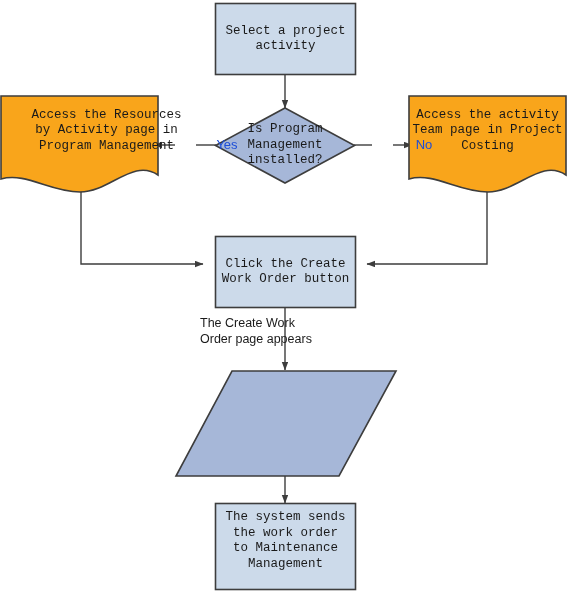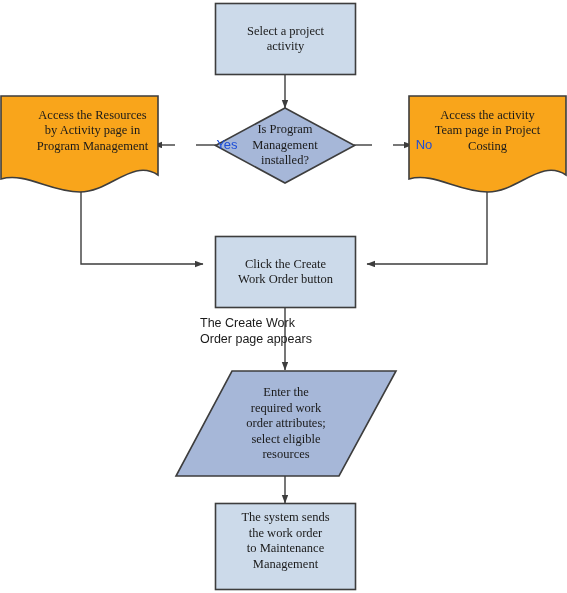--- a/index.html
+++ b/index.html
@@ -27,21 +27,21 @@
     width: 567px;
     height: 593px;
     display: block;
   }
   .node-text {
     position: absolute;
     display: flex;
     align-items: center;
     justify-content: center;
     text-align: center;
-    font-family: Liberation Serif, serif;
+    font-family: Liberation Mono, monospace;
     font-size: 12.5px;
     line-height: 15.5px;
     color: #1a1a1a;
     pointer-events: none;
     white-space: pre-line;
   }
   .edge-label {
     position: absolute;
     font-family: "Liberation Sans", sans-serif;
     font-size: 12.5px;
@@ -106,36 +106,31 @@
     <rect x="215.5" y="503.5" width="140" height="86" fill="#ccdaea" stroke="#3d3d3d" stroke-width="1.6"></rect>
   </svg>
 
   <div class="node-text" style="left:217px; top:5px; width:137px; height:68px;">Select a project
 activity</div>
 
   <div class="node-text" style="left:225px; top:113px; width:120px; height:65px;">Is Program
 Management
 installed?</div>
 
-  <div class="node-text" style="left:0; top:100px; width:185px; height:62px;">Access the Resources
+  <div class="node-text" style="left:14px; top:100px; width:185px; height:62px;">Access the Resources
 by Activity page in
 Program Management</div>
 
   <div class="node-text" style="left:410px; top:100px; width:155px; height:62px;">Access the activity
 Team page in Project
 Costing</div>
 
   <div class="node-text" style="left:217px; top:238px; width:137px; height:68px;">Click the Create
 Work Order button</div>
 
-  <div class="node-text" style="left:225px; top:379px; width:122px; height:90px;">Enter the
-required work
-order attributes;
-select eligible
-resources</div>
 
   <div class="node-text" style="left:217px; top:505px; width:137px; height:72px;">The system sends
 the work order
 to Maintenance
 Management</div>
 
   <div class="branch-label" style="left:171px; top:137px; width:30px;">Yes</div>
 
   <div class="branch-label" style="left:369px; top:137px; width:28px;">No</div>
 

